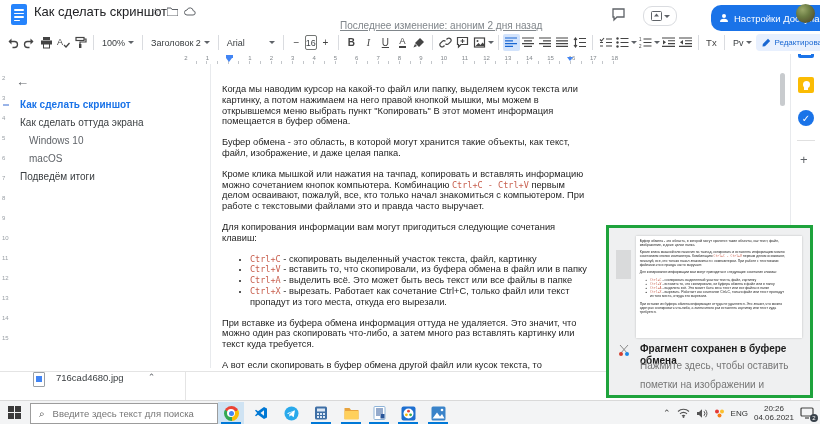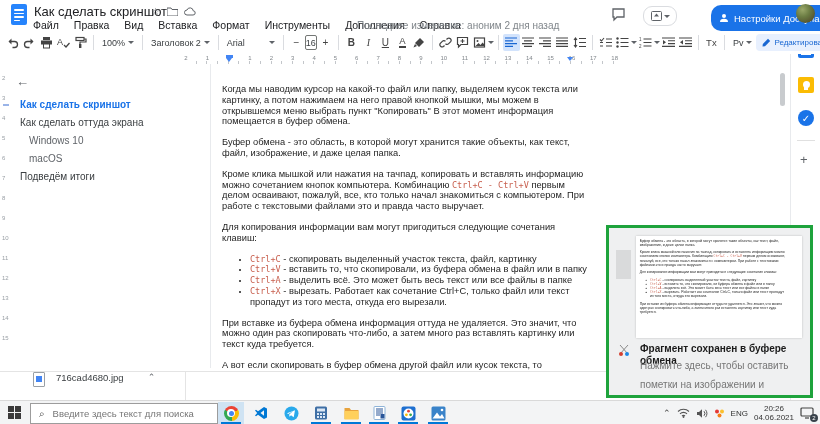--- a/index.html
+++ b/index.html
@@ -9,21 +9,21 @@
   svg{display:block;}
 
   
   .header{left:0;top:0;width:820px;height:30px;background:#fff;z-index:20;}
   .docs-icon{left:11px;top:4px;width:16px;height:21px;background:#2684fc;border-radius:2px;}
   .docs-icon i{position:absolute;left:3px;height:1.6px;background:#fff;border-radius:1px;}
   .doc-title{left:34px;top:4px;font-size:13px;color:#202124;white-space:nowrap;}
   .title-ico{top:6px;font-size:10px;color:#5f6368;}
   .menubar{left:33px;top:19px;display:flex;gap:15px;font-size:10.5px;color:#202124;}
   .menubar span{cursor:default;}
-  .lastedit{left:357px;top:20px;font-size:10px;color:#80868b;white-space:nowrap;}
+  .lastedit{left:340px;top:20px;font-size:10px;color:#80868b;text-decoration:underline;white-space:nowrap;}
   .hdr-comment{left:611px;top:7px;}
   .present-btn{left:643px;top:6px;width:32px;height:18px;border:1px solid #dadce0;border-radius:9px;
      display:flex;align-items:center;justify-content:center;gap:2px;color:#5f6368;}
   .share-btn{left:711px;top:5px;height:26px;background:#1a73e8;border-radius:10px;color:#fff;
      font-size:9.5px;display:flex;align-items:center;padding:0 10px 0 8px;gap:5px;white-space:nowrap;}
   .avatar{left:796px;top:4px;width:19px;height:19px;border-radius:50%;
      background:radial-gradient(circle at 35% 30%,#9aa86a 0%,#6b7c43 40%,#4a3b25 100%);}
 
   
   .toolbar{left:4px;top:31px;width:812px;height:23px;display:flex;align-items:center;z-index:20;background:#fff;}
@@ -142,30 +142,20 @@
   <div class="abs title-ico" style="left:167px;top:7px;">
     <svg width="11" height="9" viewBox="0 0 11 9">
         <path d="M0 1h4l1 1.5h6V9H0z" fill="none" stroke="#5f6368" stroke-width="1"></path>
       </svg>
   </div>
   <div class="abs title-ico" style="left:184px;top:7px;">
     <svg width="12" height="9" viewBox="0 0 12 9">
         <path d="M3 8a2.5 2.5 0 0 1 0-5 3.2 3.2 0 0 1 6.2.8A2.1 2.1 0 0 1 9 8z" fill="none" stroke="#5f6368" stroke-width="1"></path>
       </svg>
   </div>
-  <div class="abs menubar">
-    <span>Файл</span>
-    <span>Правка</span>
-    <span>Вид</span>
-    <span>Вставка</span>
-    <span>Формат</span>
-    <span>Инструменты</span>
-    <span>Дополнения</span>
-    <span>Справка</span>
-  </div>
   <div class="abs lastedit">Последнее изменение: аноним 2 дня назад</div>
   <div class="abs hdr-comment">
     <svg width="15" height="15" viewBox="0 0 15 15">
         <path d="M2 2h11v8H6l-3 3v-3H2z" fill="none" stroke="#5f6368" stroke-width="1.3"></path>
       </svg>
   </div>
   <div class="abs present-btn">
     <svg width="11" height="10" viewBox="0 0 11 10">
         <rect x="0.5" y="0.5" width="10" height="9" rx="1" fill="none" stroke="#5f6368"></rect>
         <path d="M5.5 2.5l2.5 3h-5z" fill="#5f6368"></path>

